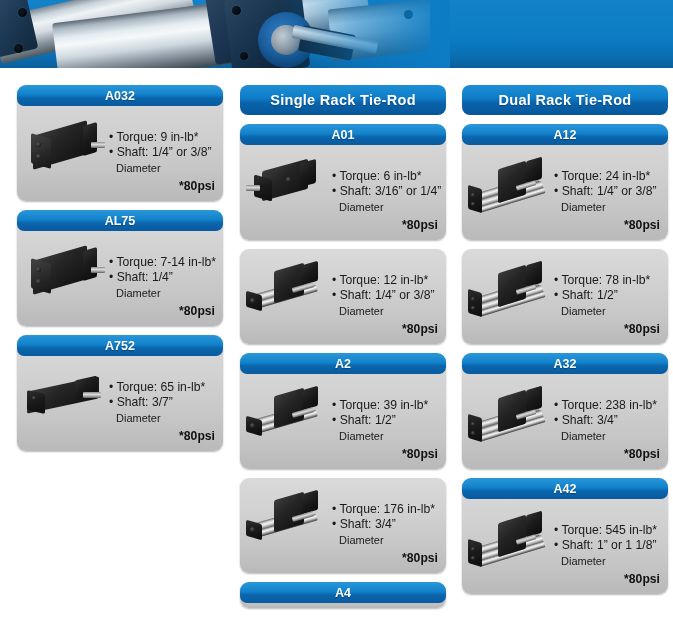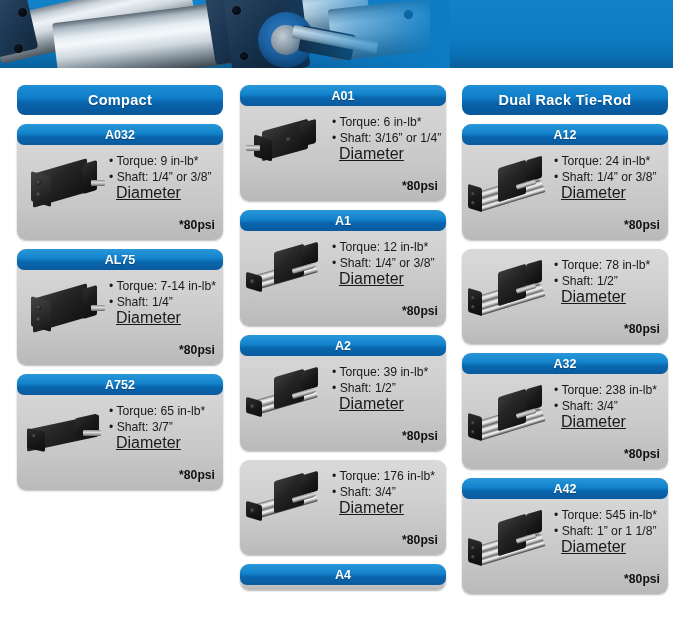--- a/index.html
+++ b/index.html
@@ -154,46 +154,45 @@
     background: linear-gradient(to bottom, #2a97d9 0%, #1282cb 45%, #0a66ad 62%, #0a5a9e 100%);
     color: #ffffff;
     font-size: 12.5px;
     font-weight: bold;
     display: flex; align-items: center; justify-content: center;
     text-shadow: 0 1px 1px rgba(0,0,0,.3);
     text-align: center;
   }
   .card-body {
     display: flex;
-    align-items: flex-start;
+    align-items: flex-end;
     padding: 7px 6px 0 6px;
     min-height: 70px;
   }
   .thumb {
     position: relative;
     width: 86px;
     height: 62px;
     flex: 0 0 86px;
   }
   .specs {
     flex: 1;
     padding-top: 2px;
   }
   .spec-line {
     font-size: 12.2px;
     color: #1a1a1a;
     line-height: 15.5px;
     white-space: nowrap;
   }
   .spec-cont {
-    font-size: 16px;
+    font-size: 11px;
     color: #1a1a1a;
     line-height: 15.5px;
     padding-left: 7px;
-    text-decoration: underline;
   }
   .psi {
     text-align: right;
     font-size: 12.2px;
     font-weight: bold;
     color: #111111;
     padding: 3px 8px 3px 0;
   }
 
   
@@ -245,21 +244,20 @@
       <div class="bolt" style="left:14px;top:44px;width:9px;height:9px;"></div>
       <div class="bolt" style="left:232px;top:6px;width:9px;height:9px;"></div>
       <div class="bolt" style="left:240px;top:52px;width:8px;height:8px;"></div>
       <div class="bolt" style="left:404px;top:10px;width:9px;height:9px;"></div>
     </div>
     <div class="banner-fade"></div>
   </div>
 
   <div class="columns" id="columns">
       <div class="column">
-        <div class="col-header">Compact</div>
         <div class="card">
           <div class="card-header">A032</div>
           <div class="card-body">
             <div class="thumb">
               <div class="p blk" style="left:10px;top:14px;width:54px;height:34px;transform:skewY(-16deg);"></div>
               <div class="p face" style="left:8px;top:22px;width:20px;height:30px;transform:skewY(16deg);"></div>
               <div class="p blk2" style="left:60px;top:10px;width:14px;height:30px;transform:skewY(-16deg);"></div>
               <div class="p rodv" style="left:68px;top:28px;width:14px;height:6px;"></div>
               <div class="p hole" style="left:13px;top:28px;width:5px;height:5px;"></div>
               <div class="p hole" style="left:13px;top:40px;width:5px;height:5px;"></div>
@@ -304,40 +302,40 @@
             <div class="specs">
               <div class="spec-line">• Torque: 65 in-lb*</div>
               <div class="spec-line">• Shaft: 3/7”</div>
               <div class="spec-cont">Diameter</div>
             </div>
           </div>
           <div class="psi">*80psi</div>
         </div>
       </div>
       <div class="column">
+        <div class="col-header">Single Rack Tie-Rod</div>
         <div class="card">
           <div class="card-header">A01</div>
           <div class="card-body">
             <div class="thumb">
               <div class="p blk" style="left:16px;top:12px;width:46px;height:30px;transform:skewY(-15deg);"></div>
               <div class="p blk2" style="left:8px;top:24px;width:18px;height:22px;transform:skewY(15deg);"></div>
               <div class="p blk2" style="left:54px;top:8px;width:16px;height:24px;transform:skewY(-15deg);"></div>
               <div class="p rodv" style="left:0px;top:32px;width:14px;height:6px;"></div>
               <div class="p hole" style="left:40px;top:24px;width:5px;height:5px;"></div>
             </div>
             <div class="specs">
               <div class="spec-line">• Torque: 6 in-lb*</div>
               <div class="spec-line">• Shaft: 3/16” or 1/4”</div>
               <div class="spec-cont">Diameter</div>
             </div>
           </div>
           <div class="psi">*80psi</div>
         </div>
         <div class="card">
-          <div class="card-header">A1</div>
           <div class="card-body">
             <div class="thumb">
               <div class="p tube" style="left:4px;top:30px;width:62px;height:9px;transform:rotate(-16deg);"></div>
               <div class="p tube" style="left:10px;top:36px;width:62px;height:7px;transform:rotate(-16deg);"></div>
               <div class="p blk" style="left:28px;top:10px;width:30px;height:32px;transform:skewY(-16deg);"></div>
               <div class="p blk2" style="left:0px;top:36px;width:16px;height:16px;transform:skewY(16deg);"></div>
               <div class="p blk2" style="left:56px;top:6px;width:16px;height:20px;transform:skewY(-16deg);"></div>
               <div class="p rodv" style="left:46px;top:28px;width:22px;height:5px;transform:rotate(-16deg);"></div>
               <div class="p hole" style="left:4px;top:41px;width:5px;height:5px;"></div>
             </div>

